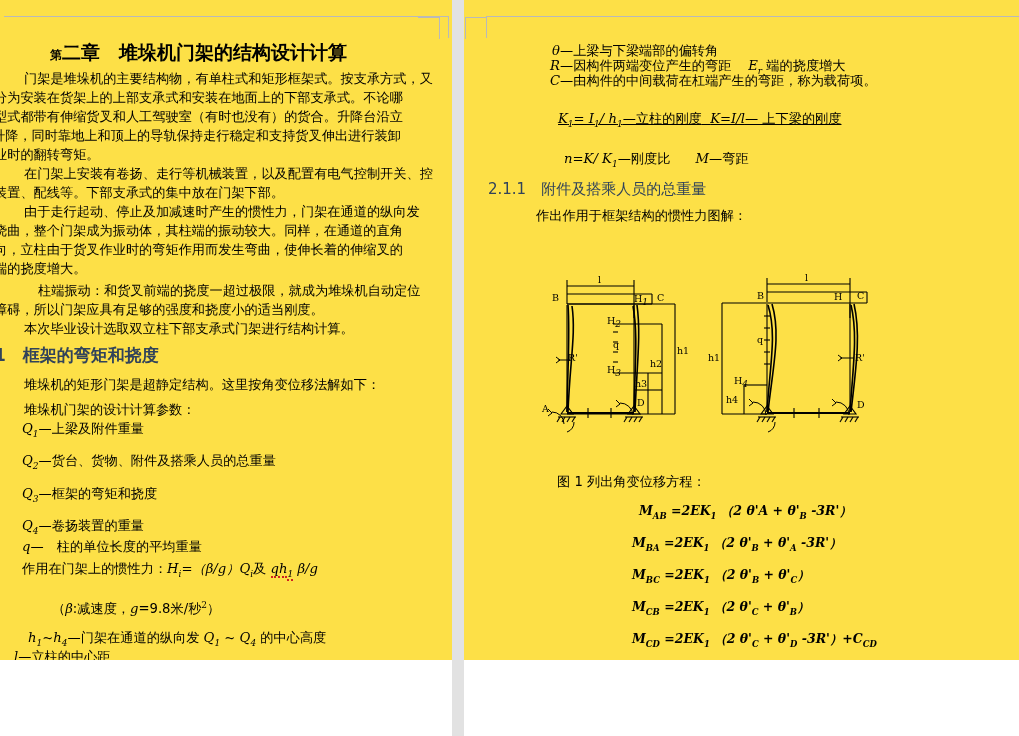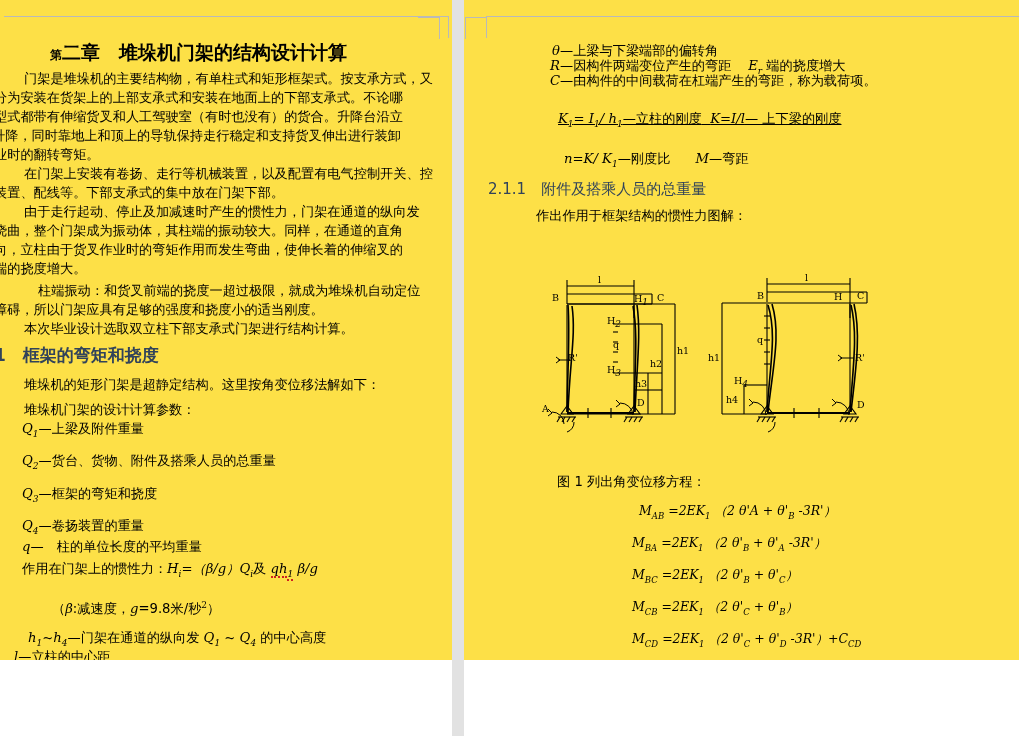--- a/index.html
+++ b/index.html
@@ -106,21 +106,21 @@
   }
   .sym i { font-style: italic; }
   .sub  { font-size: 9px; vertical-align: sub; font-style: italic; }
   .sup  { font-size: 9px; vertical-align: super; }
 
   .eqn {
     position: absolute;
     font-size: 12.5px;
     font-family: "DejaVu Serif", "Liberation Serif", serif;
     font-style: italic;
-    font-weight: normal;
+    font-weight: bold;
     white-space: nowrap;
   }
   .eqn .nsub { font-size: 8.5px; vertical-align: sub; }
 
   .pagenum {
     position: absolute;
     font-size: 9px;
     color: #6f6f6f;
     font-family: "DejaVu Serif", serif;
     text-align: center;

